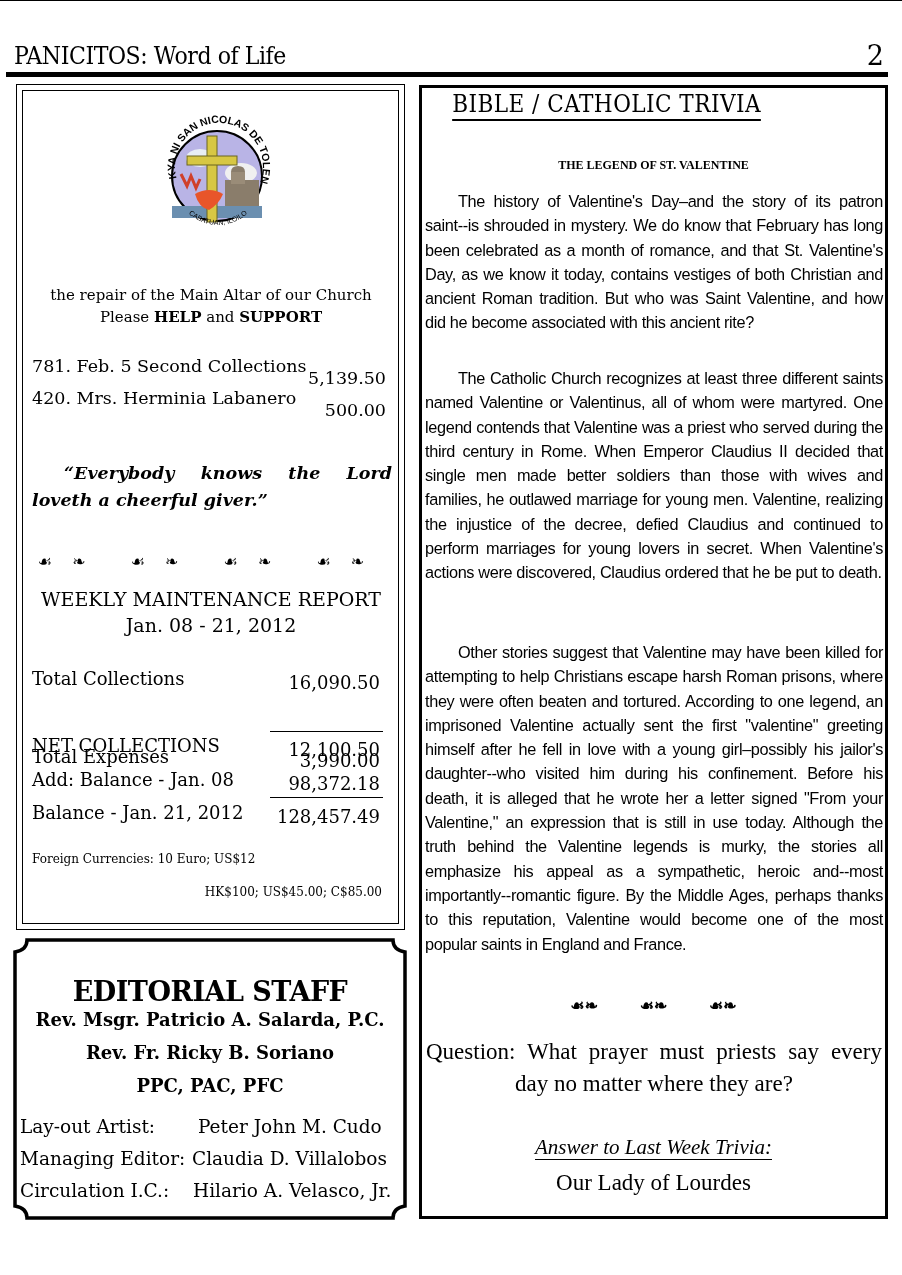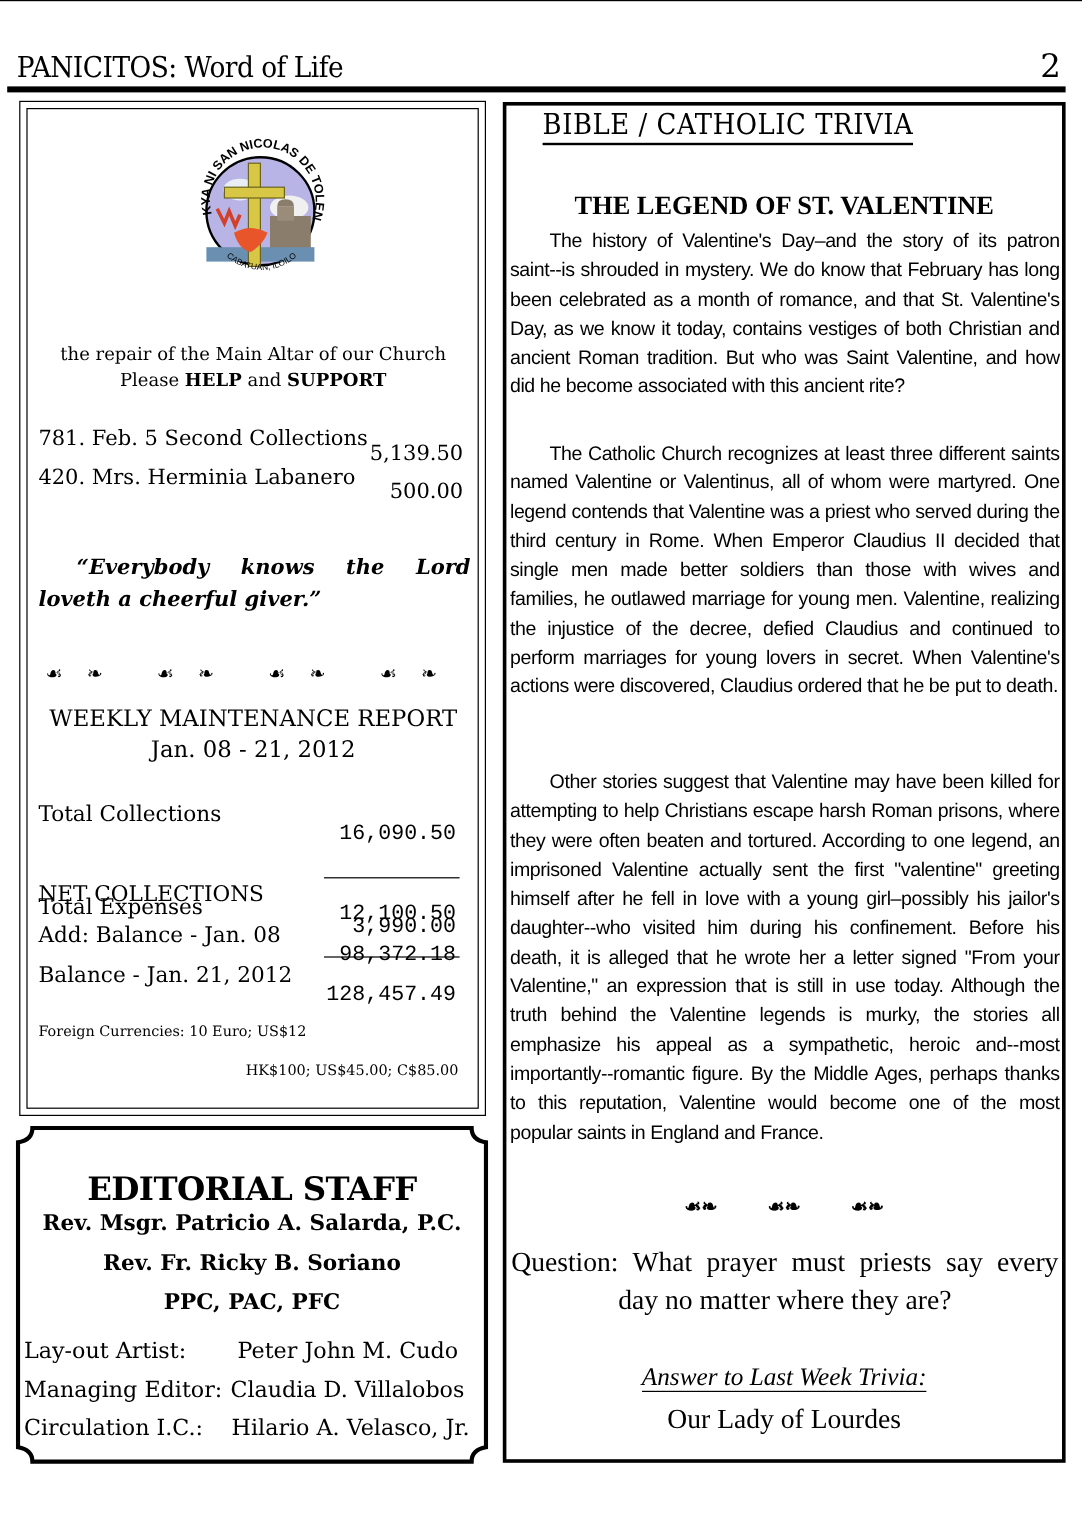--- a/index.html
+++ b/index.html
@@ -25,40 +25,40 @@
   .contrib .desc { position: absolute; left: 0; top: 0; }
 
   .quote { position: absolute; left: 32px; top: 460px; width: 360px; font-family: "DejaVu Serif", serif; font-style: italic; font-weight: bold; font-size: 17.5px; line-height: 27px; text-indent: 32px; text-align: justify; }
 
   .ornament-row { position: absolute; left: 22px; top: 552px; width: 378px; text-align: center; font-family: "DejaVu Serif", serif; font-size: 16px; letter-spacing: 20px; }
 
   .report-title { position: absolute; left: 22px; top: 586px; width: 378px; text-align: center; font-family: "DejaVu Serif", serif; font-size: 19px; line-height: 26px; }
 
   .fin-row { position: absolute; left: 32px; width: 350px; height: 34px; font-family: "DejaVu Serif", serif; font-size: 18px; line-height: 30px; }
   .fin-row .lbl { position: absolute; left: 0; top: 0; }
-  .fin-row .val { position: absolute; right: 2px; top: 16px; font-family: Liberation Mono, monospace; }
+  .fin-row .val { position: absolute; right: 2px; top: 4px; }
   .sum-rule { position: absolute; left: 270px; width: 113px; height: 1px; background: #000; }
 
   .foreign { position: absolute; left: 32px; width: 350px; font-family: "DejaVu Serif", serif; font-size: 12px; line-height: 32px; }
   .foreign.line2 { text-align: right; }
 
   
   .editorial-box { position: absolute; left: 13px; top: 938px; width: 394px; height: 282px; }
   .editorial-box svg { position: absolute; left: 0; top: 0; }
   .ed-title { position: absolute; left: 13px; top: 958px; width: 394px; text-align: center; font-family: "DejaVu Serif", serif; font-weight: bold; font-size: 27px; letter-spacing: -0.5px; margin-top: 18px; }
   .ed-name { position: absolute; left: 13px; width: 394px; text-align: center; font-family: "DejaVu Serif", serif; font-weight: bold; font-size: 18px; }
   .ed-role { position: absolute; left: 20px; width: 380px; height: 30px; font-family: "DejaVu Serif", serif; font-size: 18.5px; line-height: 30px; white-space: nowrap; }
   .ed-role .role { position: absolute; left: 0; top: 0; }
   .ed-role .person { position: absolute; top: 0; }
 
   
   .trivia-box { position: absolute; left: 419px; top: 85px; width: 469px; height: 1134px; border: 3px solid #000; box-sizing: border-box; }
   .trivia-title { position: absolute; left: 419px; top: 90px; width: 376px; text-align: center; font-family: "DejaVu Serif", serif; font-size: 24px; letter-spacing: 0.5px; }
   .trivia-title span { display: inline-block; border-bottom: 2px solid #000; padding-bottom: 1px; transform: scaleX(0.9); }
-  .legend-title { position: absolute; left: 419px; top: 158px; width: 469px; text-align: center; font-family: "Liberation Serif", serif; font-weight: bold; font-size: 22px; }
+  .legend-title { position: absolute; left: 419px; top: 158px; width: 469px; text-align: center; font-family: "Liberation Serif", serif; font-weight: bold; font-size: 12px; }
 
   .para { position: absolute; left: 425px; width: 458px; font-family: "Liberation Sans", sans-serif; font-size: 16.3px; line-height: 24.3px; text-align: justify; text-indent: 33px; letter-spacing: -0.35px; }
 
   .ornament-row2 { position: absolute; left: 419px; top: 996px; width: 469px; text-align: center; font-family: "DejaVu Serif", serif; font-size: 16px; font-weight: bold; }
   .ornament-row2 span { margin: 0 18px; }
 
   .question { position: absolute; left: 426px; top: 1036px; width: 456px; font-family: "Liberation Serif", serif; font-size: 23px; line-height: 32px; text-align: justify; text-align-last: center; }
   .answer-label { position: absolute; left: 419px; top: 1135px; width: 469px; text-align: center; font-family: "Liberation Serif", serif; font-style: italic; font-size: 21px; }
   .answer-label span { border-bottom: 1px solid #000; padding-bottom: 0; }
   .answer { position: absolute; left: 419px; top: 1170px; width: 469px; text-align: center; font-family: "Liberation Serif", serif; font-size: 23px; }

